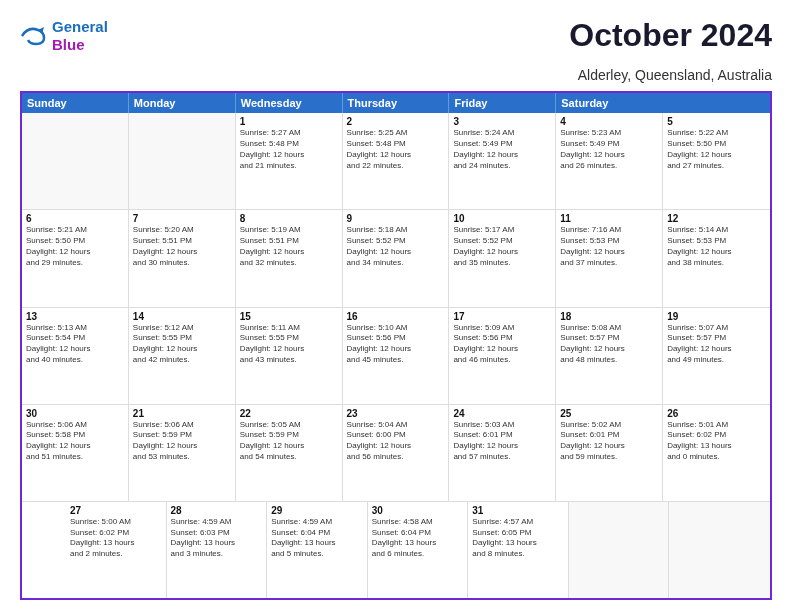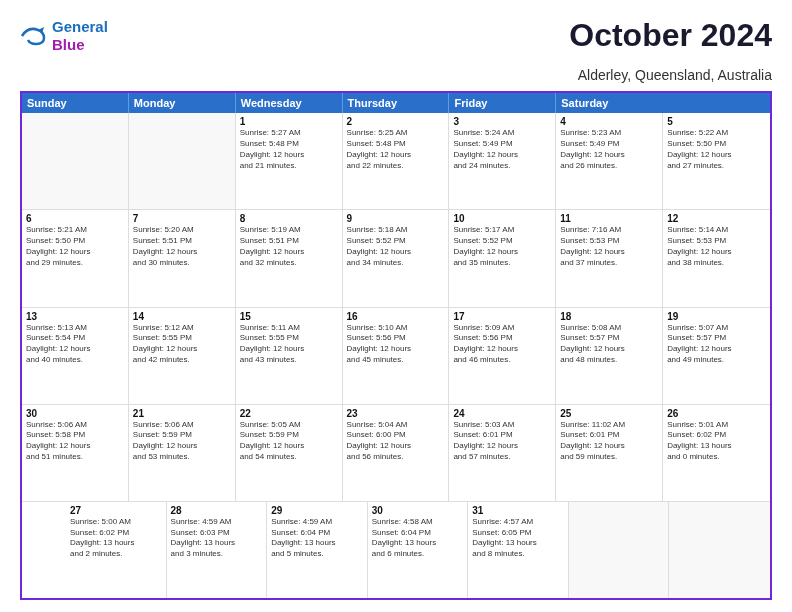--- a/index.html
+++ b/index.html
@@ -314,21 +314,21 @@
           </div>
           <div class="cal-cell">
             <div class="day-num">24</div>
             <div class="cell-line">Sunrise: 5:03 AM</div>
             <div class="cell-line">Sunset: 6:01 PM</div>
             <div class="cell-line">Daylight: 12 hours</div>
             <div class="cell-line">and 57 minutes.</div>
           </div>
           <div class="cal-cell">
             <div class="day-num">25</div>
-            <div class="cell-line">Sunrise: 11:02 AM</div>
+            <div class="cell-line">Sunrise: 5:02 AM</div>
             <div class="cell-line">Sunset: 6:01 PM</div>
             <div class="cell-line">Daylight: 12 hours</div>
             <div class="cell-line">and 59 minutes.</div>
           </div>
           <div class="cal-cell">
             <div class="day-num">26</div>
             <div class="cell-line">Sunrise: 5:01 AM</div>
             <div class="cell-line">Sunset: 6:02 PM</div>
             <div class="cell-line">Daylight: 13 hours</div>
             <div class="cell-line">and 0 minutes.</div>

